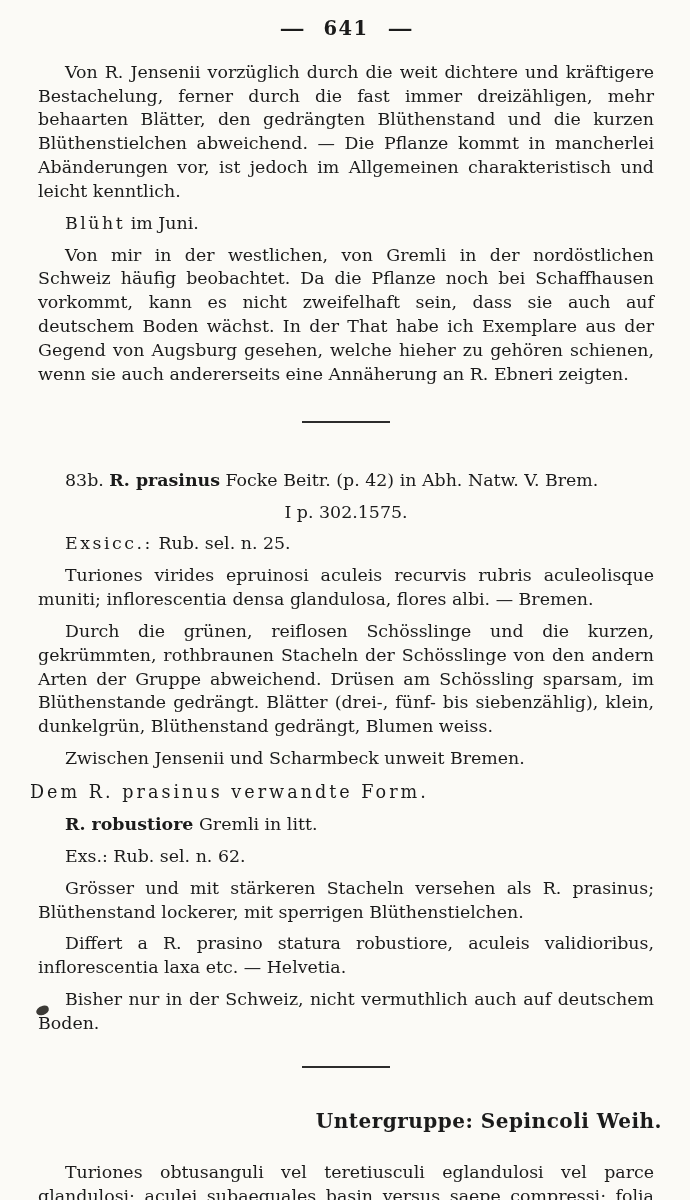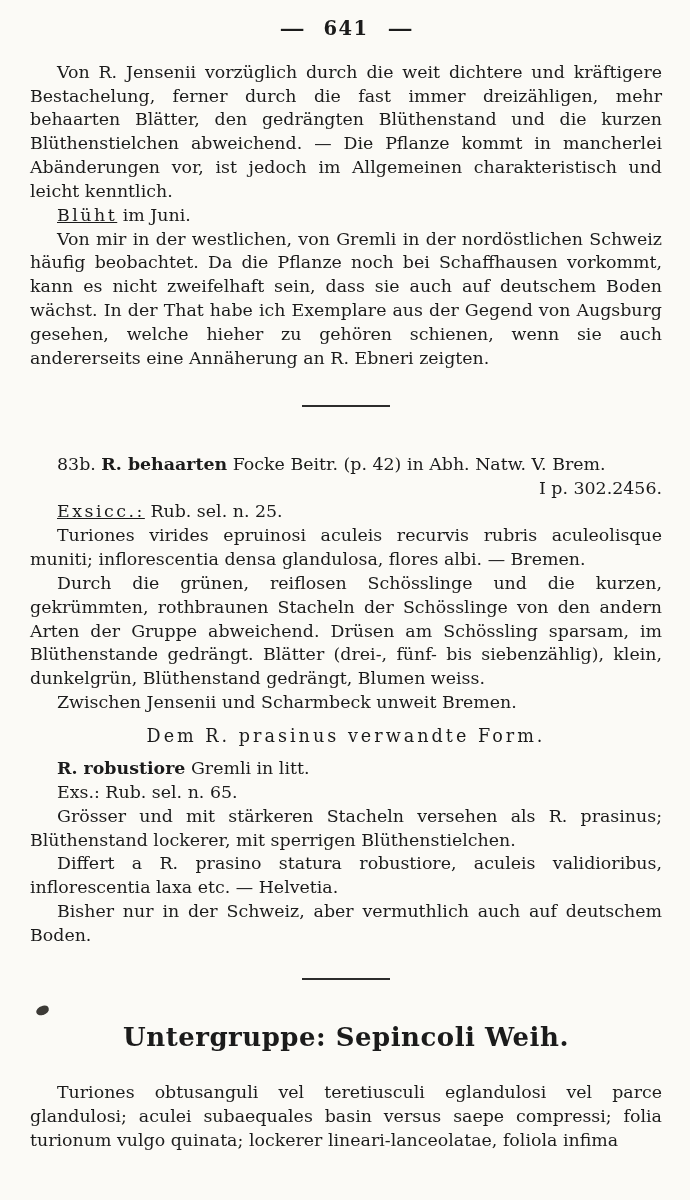--- a/index.html
+++ b/index.html
@@ -15,35 +15,35 @@
     line-height:1.37;
     padding:16px 28px 0 30px;
     overflow:hidden;
   }
   .page-head{
     display:flex;justify-content:center;align-items:baseline;gap:22px;
     margin-bottom:18px;font-size:18px;
   }
   .pagenum{font-weight:bold;font-size:19.5px;letter-spacing:1.5px;}
   .dash{font-weight:bold;transform:scaleX(1.4);display:inline-block;}
-  p.para{margin:0;text-align:justify;}
+  p.para{margin:8px;text-align:justify;}
   .indent{text-indent:27px;}
-  .spaced{letter-spacing:2.5px;text-decoration:underline;}
+  .spaced{letter-spacing:2.5px;}
   .rule-wrap{text-align:center;margin:30px 0 46px;line-height:0;}
   .rule-wrap.rule2{margin:26px 0 40px;}
   .rule{display:inline-block;width:88px;height:2px;background:#2c2c2c;}
   .entry-line1{text-indent:27px;}
-  .entry-line2{display:flex;justify-content:flex-end;margin-left:-20px;}
+  .entry-line2{display:flex;justify-content:center;margin-left:-20px;}
   .species{font-weight:bold;}
   .spaced-heading{
-    font-weight:normal;font-size:17.6px;text-align:center;
+    font-weight:normal;font-size:17.6px;text-align:left;
     letter-spacing:3px;margin:9px 0 9px;
   }
   .group-heading{
-    font-size:26px;text-align:center;font-weight:bold;
+    font-size:20px;text-align:right;font-weight:bold;
     margin:0 0 26px;letter-spacing:0.5px;
   }
   .blot{
     position:absolute;left:36px;top:1006px;width:13px;height:9px;
     background:#3c3a36;border-radius:60% 40% 55% 45%;
     transform:rotate(-15deg);
     box-shadow:2px 1px 0 -3px #555;
   }
 </style>
 </head>
@@ -64,47 +64,47 @@
       <span>im Juni.</span>
     </p>
     <p class="para indent">Von mir in der westlichen, von Gremli in der nordöstlichen Schweiz häufig beobachtet. Da die Pflanze noch bei Schaffhausen vorkommt, kann es nicht zweifelhaft sein, dass sie auch auf deutschem Boden wächst. In der That habe ich Exemplare aus der Gegend von Augsburg gesehen, welche hieher zu gehören schienen, wenn sie auch andererseits eine Annäherung an R. Ebneri zeigten.</p>
   </section>
 
   <div class="rule-wrap"><span class="rule"></span></div>
 
   <section>
     <p class="para entry-line1">
       <span>83b.</span>
-      <b class="species">R. behaarten</b>
+      <b class="species">R. prasinus</b>
       <span>Focke Beitr. (p. 42) in Abh. Natw. V. Brem.</span>
     </p>
     <p class="para entry-line2">
       <span>I p. 302.</span>
-      <span>2456.</span>
+      <span>1575.</span>
     </p>
     <p class="para indent">
       <span class="spaced">Exsicc.:</span>
       <span>Rub. sel. n. 25.</span>
     </p>
     <p class="para indent">Turiones virides epruinosi aculeis recurvis rubris aculeolisque muniti; inflorescentia densa glandulosa, flores albi. — Bremen.</p>
     <p class="para indent">Durch die grünen, reiflosen Schösslinge und die kurzen, gekrümmten, rothbraunen Stacheln der Schösslinge von den andern Arten der Gruppe abweichend. Drüsen am Schössling sparsam, im Blüthenstande gedrängt. Blätter (drei-, fünf- bis siebenzählig), klein, dunkelgrün, Blüthenstand gedrängt, Blumen weiss.</p>
     <p class="para indent">Zwischen Jensenii und Scharmbeck unweit Bremen.</p>
   </section>
 
   <h3 class="spaced-heading">Dem R. prasinus verwandte Form.</h3>
 
   <section>
     <p class="para indent">
       <b class="species">R. robustiore</b>
       <span>Gremli in litt.</span>
     </p>
-    <p class="para indent">Exs.: Rub. sel. n. 65.</p>
+    <p class="para indent">Exs.: Rub. sel. n. 62.</p>
     <p class="para indent">Grösser und mit stärkeren Stacheln versehen als R. prasinus; Blüthenstand lockerer, mit sperrigen Blüthenstielchen.</p>
     <p class="para indent">Differt a R. prasino statura robustiore, aculeis validioribus, inflorescentia laxa etc. — Helvetia.</p>
-    <p class="para indent">Bisher nur in der Schweiz, aber vermuthlich auch auf deutschem Boden.</p>
+    <p class="para indent">Bisher nur in der Schweiz, nicht vermuthlich auch auf deutschem Boden.</p>
   </section>
 
   <div class="rule-wrap rule2"><span class="rule"></span></div>
 
   <span class="blot"></span>
 
   <section>
     <h2 class="group-heading">Untergruppe: Sepincoli Weih.</h2>
     <p class="para indent">Turiones obtusanguli vel teretiusculi eglandulosi vel parce glandulosi; aculei subaequales basin versus saepe compressi; folia turionum vulgo quinata; lockerer lineari-lanceolatae, foliola infima</p>
   </section>

